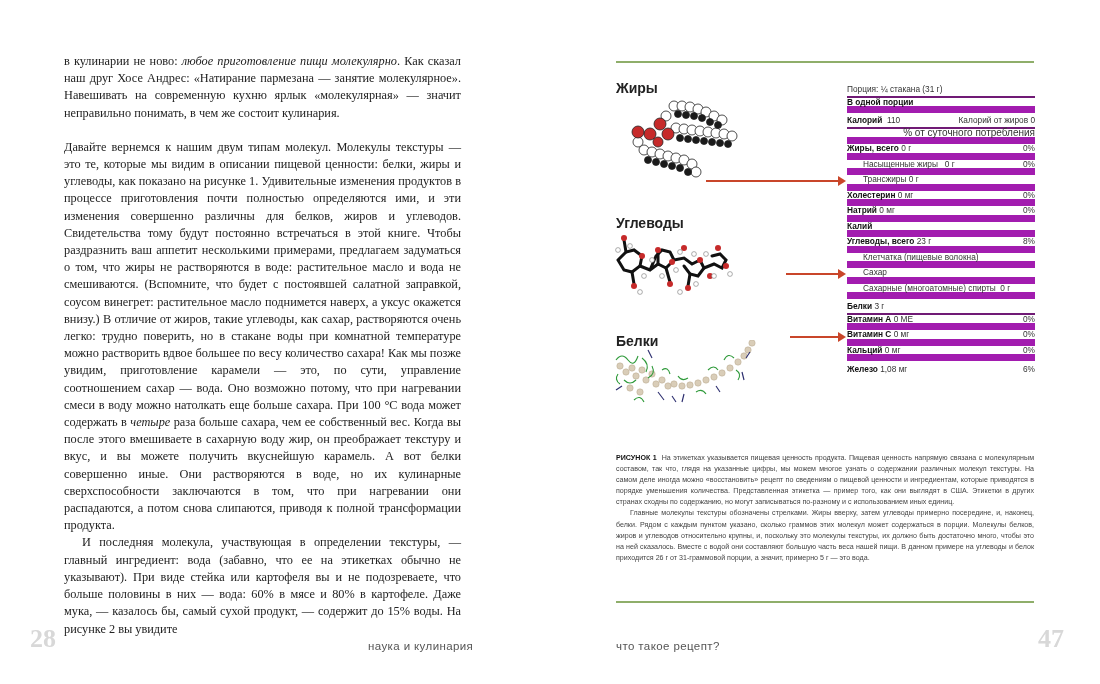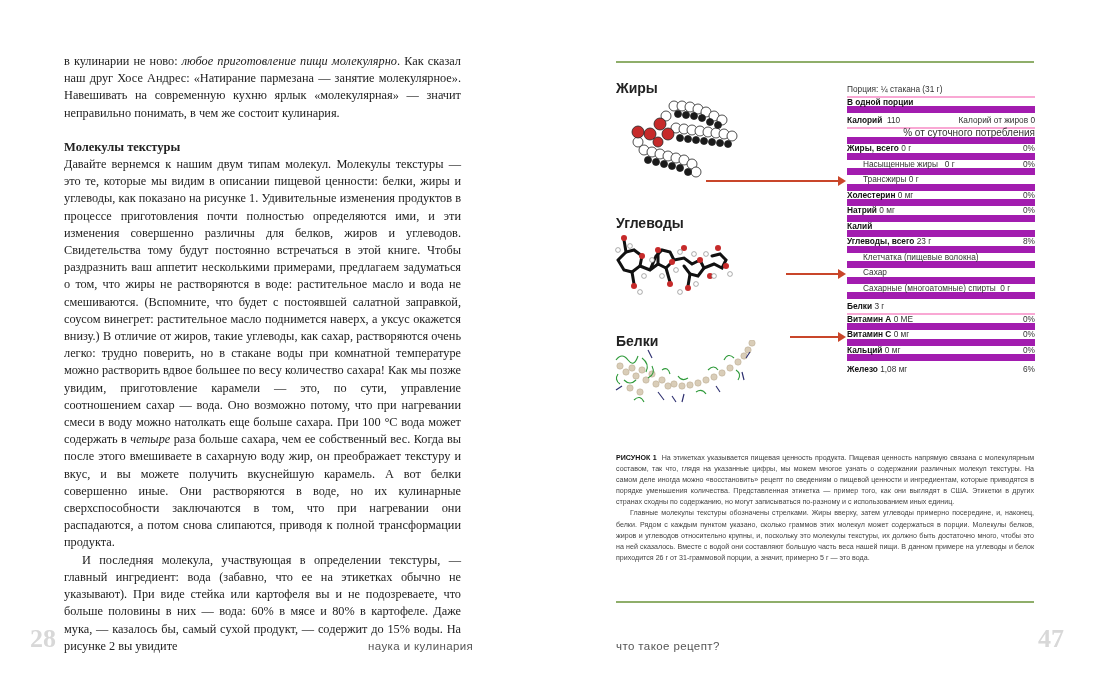--- a/index.html
+++ b/index.html
@@ -44,41 +44,40 @@
   .arrow::after {
     content: ""; position: absolute; right: -2px; top: -4px;
     border-left: 8px solid #c9462a; border-top: 5px solid transparent; border-bottom: 5px solid transparent;
   }
 
   .label-box { position: absolute; left: 297px; top: 82px; width: 188px;
     font-family: "Liberation Sans", sans-serif; font-size: 8.3px; color: #333; }
   .label-title { font-size: 14px; font-weight: bold; color: #111; height: 28px; line-height: 20px; }
   .label-row { display: flex; justify-content: space-between; align-items: center;
     height: 15.5px; border-bottom: 7px solid #a21caf; }
-  .label-row.thick { border-bottom: 2px solid #f9a8d4; }
+  .label-row.thick { border-bottom: 2px solid #701a75; }
   .label-row.sub { padding-left: 16px; }
   .label-row b { font-weight: bold; color: #111; }
   .label-row .right-small { margin-left: auto; font-size: 10px; }
 
   .caption {
     position: absolute; left: 66px; top: 453px; width: 418px;
     font-family: "Liberation Sans", sans-serif; font-size: 7.1px; line-height: 11.1px; color: #444;
     text-align: justify;
   }
   .caption b { color: #111; font-weight: bold; }
   .caption p.indent { text-indent: 14px; }
 </style>
 </head>
 <body>
 
 <div class="page page-left">
   <div class="body-text">
     <p><span>в кулинарии не ново: </span><em>любое приготовление пищи молекулярно</em><span>. Как сказал наш друг Хосе Андрес: «Натирание пармезана — занятие молекулярное». Навешивать на современную кухню ярлык «молекулярная» — значит неправильно понимать, в чем же состоит кулинария.</span></p>
     <div class="gap"></div>
-    <h3>Молекулы текстуры</h3>
     <p><span>Давайте вернемся к нашим двум типам молекул. Молекулы текстуры — это те, которые мы видим в описании пищевой ценности: белки, жиры и углеводы, как показано на рисунке 1. Удивительные изменения продуктов в процессе приготовления почти полностью определяются ими, и эти изменения совершенно различны для белков, жиров и углеводов. Свидетельства тому будут постоянно встречаться в этой книге. Чтобы раздразнить ваш аппетит несколькими примерами, предлагаем задуматься о том, что жиры не растворяются в воде: растительное масло и вода не смешиваются. (Вспомните, что будет с постоявшей салатной заправкой, соусом винегрет: растительное масло поднимется наверх, а уксус окажется внизу.) В отличие от жиров, такие углеводы, как сахар, растворяются очень легко: трудно поверить, но в стакане воды при комнатной температуре можно растворить вдвое большее по весу количество сахара! Как мы позже увидим, приготовление карамели — это, по сути, управление соотношением сахар — вода. Оно возможно потому, что при нагревании смеси в воду можно натолкать еще больше сахара. При 100 °C вода может содержать в </span><em>четыре</em><span> раза больше сахара, чем ее собственный вес. Когда вы после этого вмешиваете в сахарную воду жир, он преображает текстуру и вкус, и вы можете получить вкуснейшую карамель. А вот белки совершенно иные. Они растворяются в воде, но их кулинарные сверхспособности заключаются в том, что при нагревании они распадаются, а потом снова слипаются, приводя к полной трансформации продукта.</span></p>
     <p class="indent">И последняя молекула, участвующая в определении текстуры, — главный ингредиент: вода (забавно, что ее на этикетках обычно не указывают). При виде стейка или картофеля вы и не подозреваете, что больше половины в них — вода: 60% в мясе и 80% в картофеле. Даже мука, — казалось бы, самый сухой продукт, — содержит до 15% воды. На рисунке 2 вы увидите</p>
   </div>
   <div class="folio" style="left:30px;">28</div>
   <div class="running-head" style="left:368px;">наука и кулинария</div>
 </div>
 
 <div class="page page-right">
   <div class="rule-green" style="top:61px;"></div>
 

